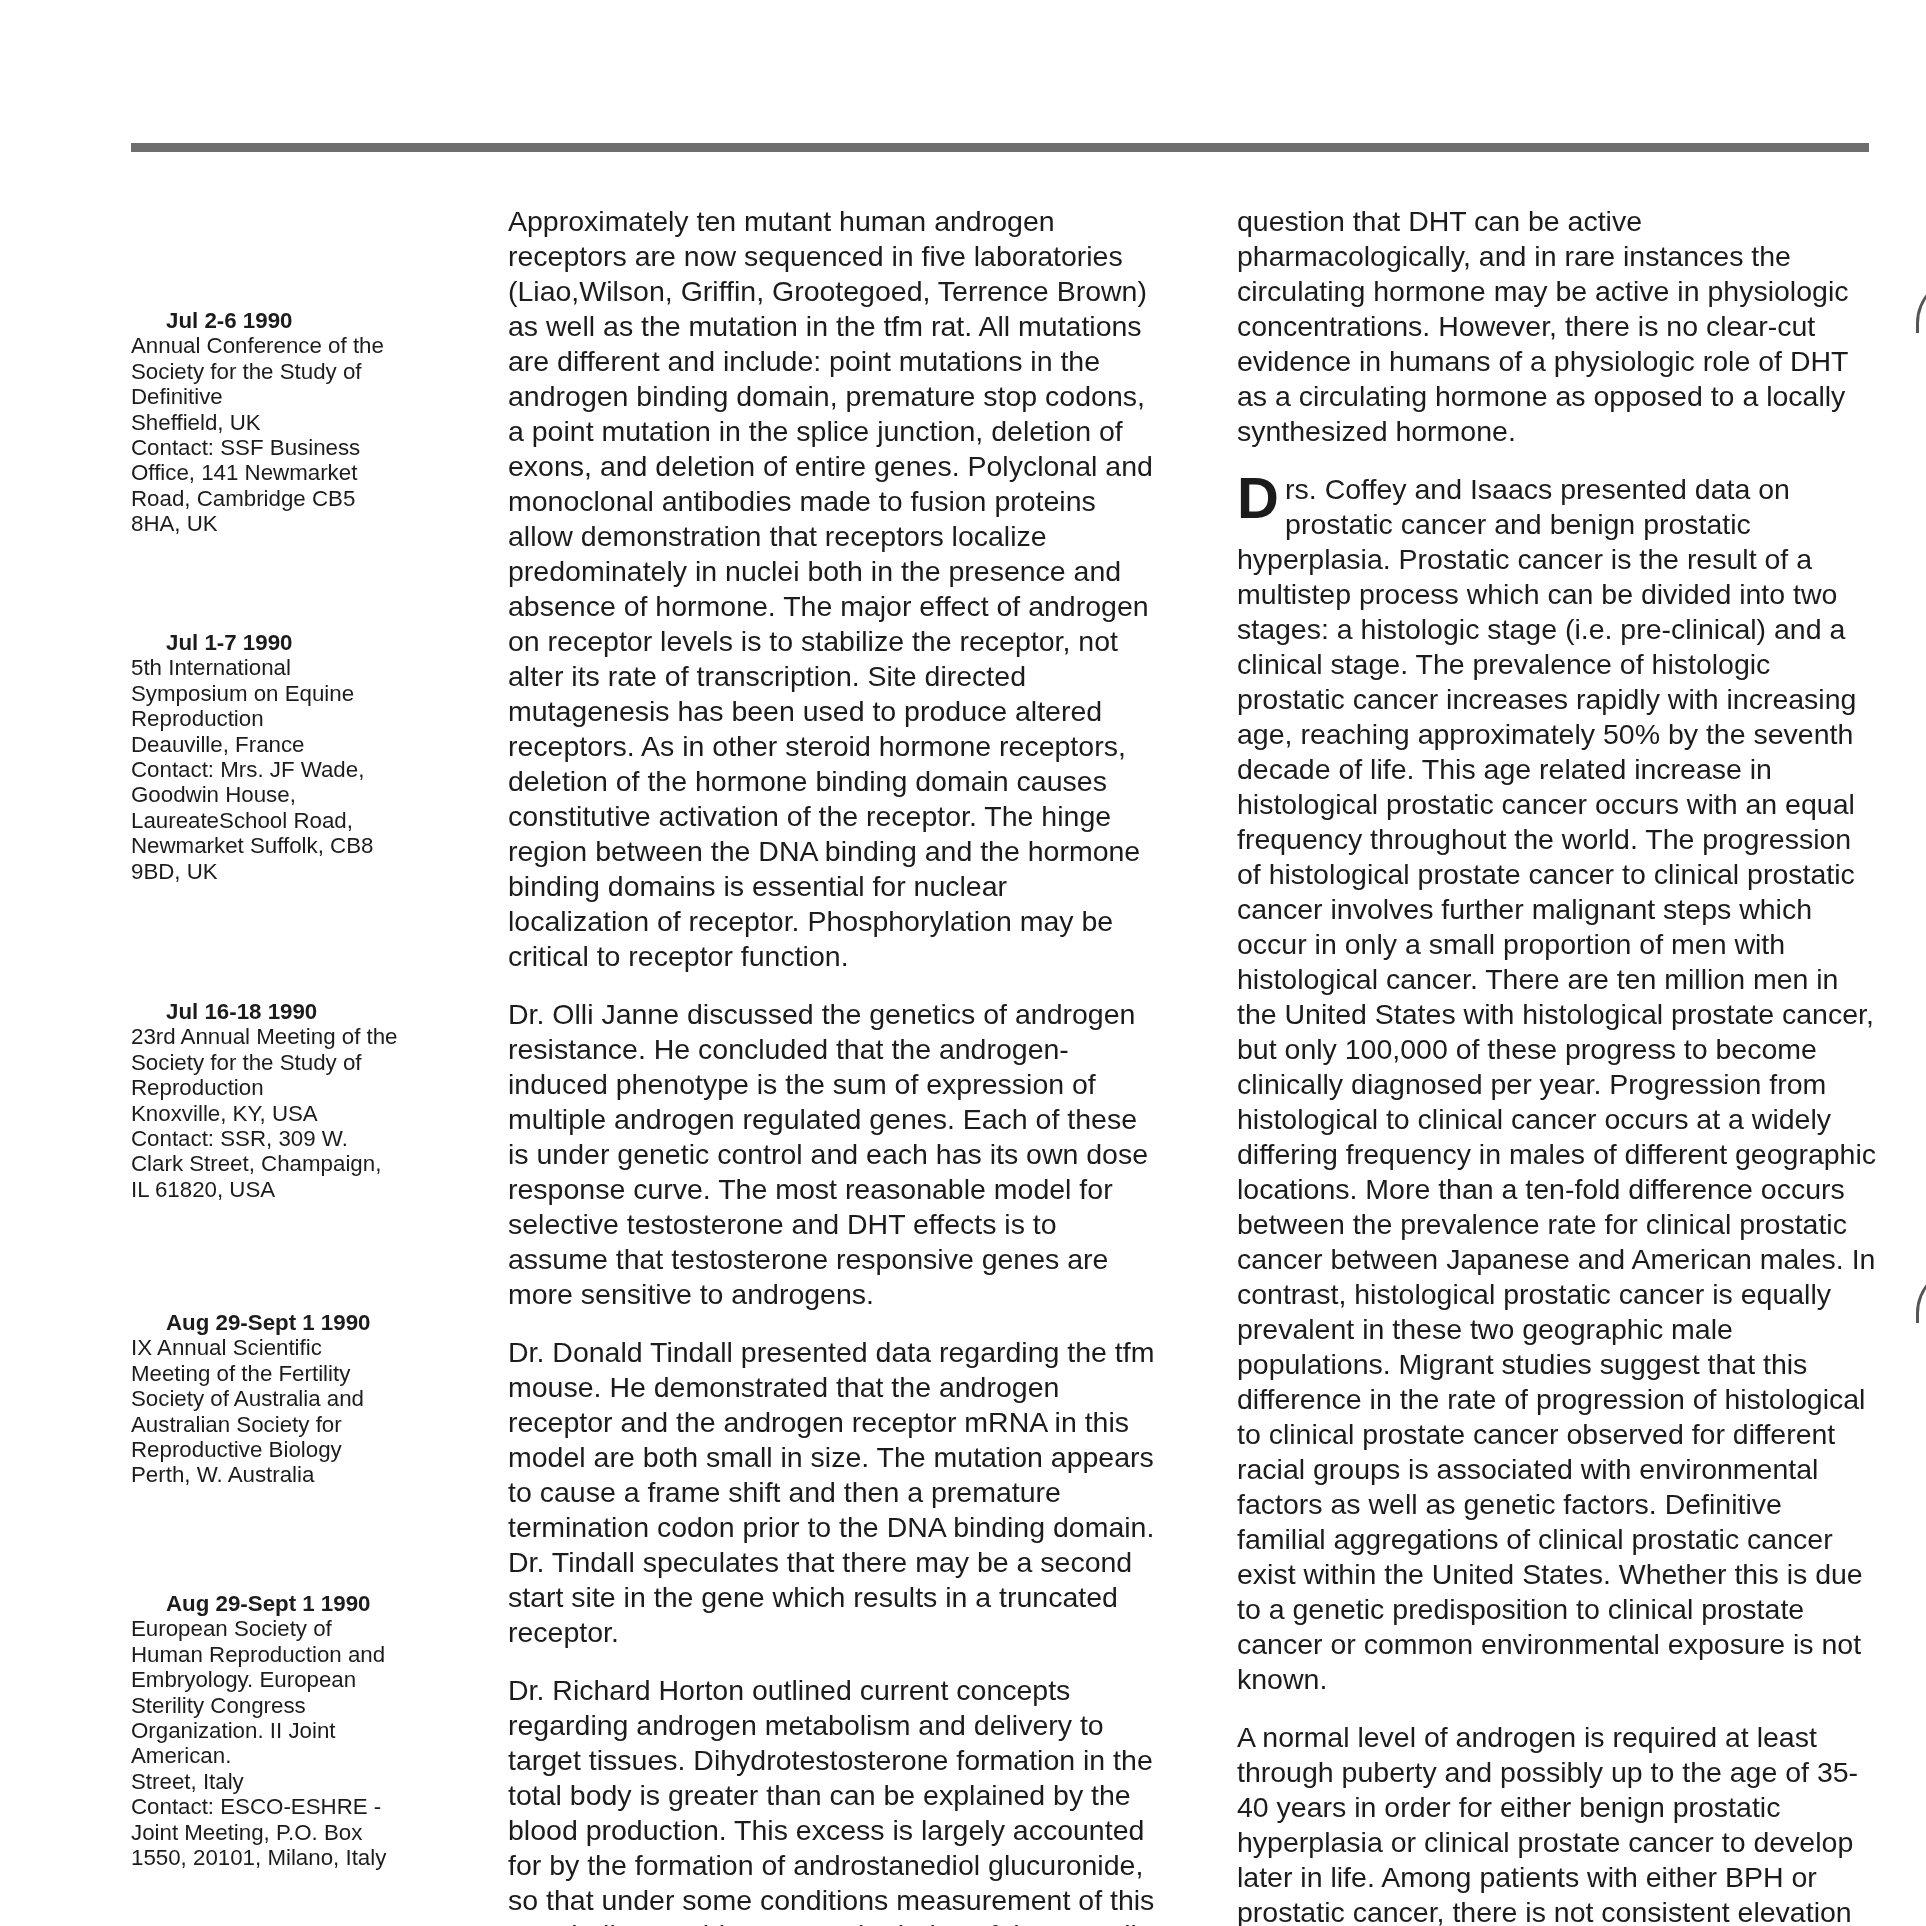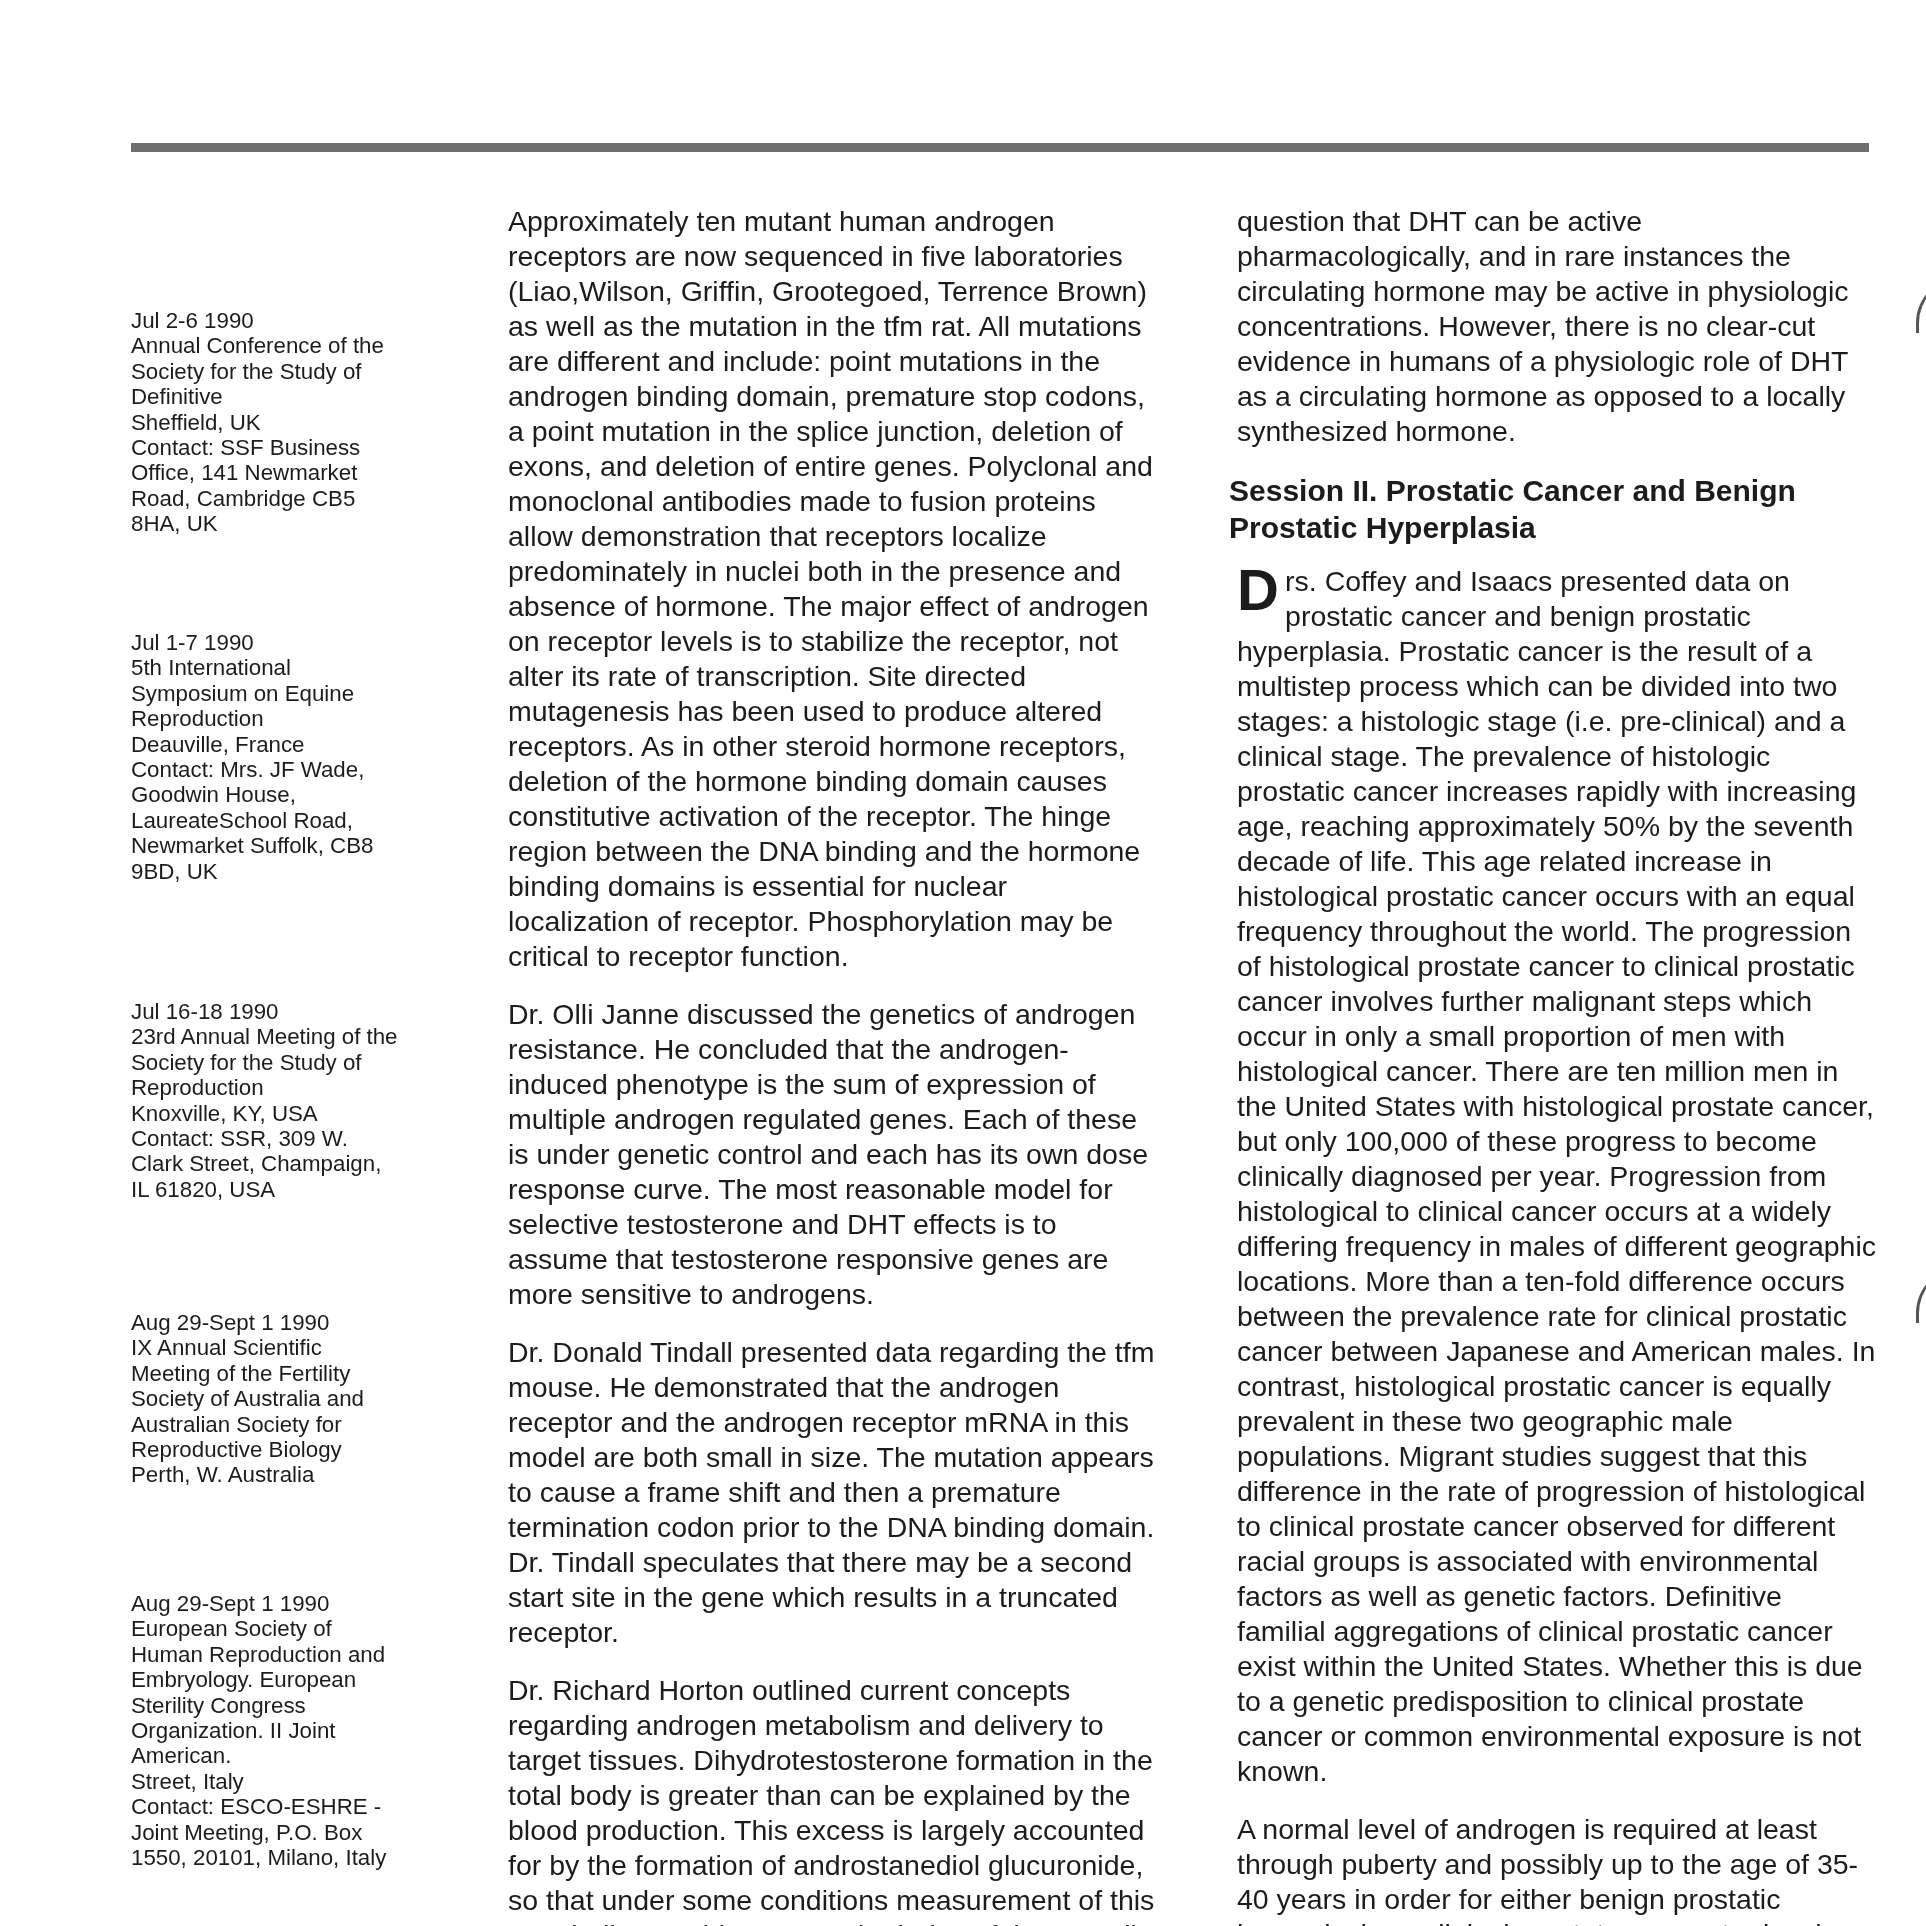--- a/index.html
+++ b/index.html
@@ -4,21 +4,21 @@
 <style>
   html, body { margin: 0; padding: 0; }
   body {
     width: 1965px; height: 2542px; background: #ffffff; position: relative;
     font-family: "Liberation Sans", sans-serif; color: #1c1c1c; overflow: hidden;
   }
   .rule { position: absolute; background: #6e6e6e; }
   .rule.top { left: 131px; top: 143px; width: 1738px; height: 8.5px; }
   .sidebar { position: absolute; left: 131px; top: 308px; width: 316px; }
   .event { position: absolute; left: 0; width: 316px; font-size: 22.3px; line-height: 25.4px; }
-  .event .date { font-weight: normal; }
+  .event .date { font-weight: bold; margin-left: 35px; }
   .col { position: absolute; top: 204px; font-size: 28.5px; line-height: 35px; }
   .col.mid { left: 500px; width: 655px; }
   .col.right { left: 1229px; width: 647px; }
   .col p { margin: 0 0 23px 8px; }
   .col h2 { font-size: 30px; line-height: 37px; margin: 11.6px 0 17.7px 0; font-weight: bold; }
   .dropcap { float: left; font-size: 58px; line-height: 45px; font-weight: bold; margin: 3.1px 6.2px 0 0; }
   .punch { position: absolute; right: 0; width: 46px; height: 54px; border-left: 3.1px solid #555; border-top: 2.3px solid #555; border-radius: 46px 0 0 0; }
 </style>
 </head>
 <body>
@@ -86,20 +86,19 @@
 <div class="col mid">
   <p>Approximately ten mutant human androgen receptors are now sequenced in five laboratories (Liao,Wilson, Griffin, Grootegoed, Terrence Brown) as well as the mutation in the tfm rat. All mutations are different and include: point mutations in the androgen binding domain, premature stop codons, a point mutation in the splice junction, deletion of exons, and deletion of entire genes. Polyclonal and monoclonal antibodies made to fusion proteins allow demonstration that receptors localize predominately in nuclei both in the presence and absence of hormone. The major effect of androgen on receptor levels is to stabilize the receptor, not alter its rate of transcription. Site directed mutagenesis has been used to produce altered receptors. As in other steroid hormone receptors, deletion of the hormone binding domain causes constitutive activation of the receptor. The hinge region between the DNA binding and the hormone binding domains is essential for nuclear localization of receptor. Phosphorylation may be critical to receptor function.</p>
   <p>Dr. Olli Janne discussed the genetics of androgen resistance. He concluded that the androgen-induced phenotype is the sum of expression of multiple androgen regulated genes. Each of these is under genetic control and each has its own dose response curve. The most reasonable model for selective testosterone and DHT effects is to assume that testosterone responsive genes are more sensitive to androgens.</p>
   <p>Dr. Donald Tindall presented data regarding the tfm mouse. He demonstrated that the androgen receptor and the androgen receptor mRNA in this model are both small in size. The mutation appears to cause a frame shift and then a premature termination codon prior to the DNA binding domain. Dr. Tindall speculates that there may be a second start site in the gene which results in a truncated receptor.</p>
   <p>Dr. Richard Horton outlined current concepts regarding androgen metabolism and delivery to target tissues. Dihydrotestosterone formation in the total body is greater than can be explained by the blood production. This excess is largely accounted for by the formation of androstanediol glucuronide, so that under some conditions measurement of this metabolite provides a superior index of the overall rates of 5α-reduction.</p>
 
 </div>
 
 <div class="col right">
   <p>question that DHT can be active pharmacologically, and in rare instances the circulating hormone may be active in physiologic concentrations. However, there is no clear-cut evidence in humans of a physiologic role of DHT as a circulating hormone as opposed to a locally synthesized hormone.</p>
-  <h2>Session II. Prostatic Cancer and Benign Prostatic Hyperplasia</h2>
   <p><span class="dropcap">D</span><span>rs. Coffey and Isaacs presented data on prostatic cancer and benign prostatic hyperplasia. Prostatic cancer is the result of a multistep process which can be divided into two stages: a histologic stage (i.e. pre-clinical) and a clinical stage. The prevalence of histologic prostatic cancer increases rapidly with increasing age, reaching approximately 50% by the seventh decade of life. This age related increase in histological prostatic cancer occurs with an equal frequency throughout the world. The progression of histological prostate cancer to clinical prostatic cancer involves further malignant steps which occur in only a small proportion of men with histological cancer. There are ten million men in the United States with histological prostate cancer, but only 100,000 of these progress to become clinically diagnosed per year. Progression from histological to clinical cancer occurs at a widely differing frequency in males of different geographic locations. More than a ten-fold difference occurs between the prevalence rate for clinical prostatic cancer between Japanese and American males. In contrast, histological prostatic cancer is equally prevalent in these two geographic male populations. Migrant studies suggest that this difference in the rate of progression of histological to clinical prostate cancer observed for different racial groups is associated with environmental factors as well as genetic factors. Definitive familial aggregations of clinical prostatic cancer exist within the United States. Whether this is due to a genetic predisposition to clinical prostate cancer or common environmental exposure is not known.</span></p>
   <p>A normal level of androgen is required at least through puberty and possibly up to the age of 35-40 years in order for either benign prostatic hyperplasia or clinical prostate cancer to develop later in life. Among patients with either BPH or prostatic cancer, there is not consistent elevation of serum testosterone as compared to aging men without these disorders. Data do exist tosuggest that men with BPH have a higher</p>
 </div>
 
 <div class="punch" style="top:277px"></div>
 <div class="punch" style="top:1267px"></div>
 
 
 </body></html>

